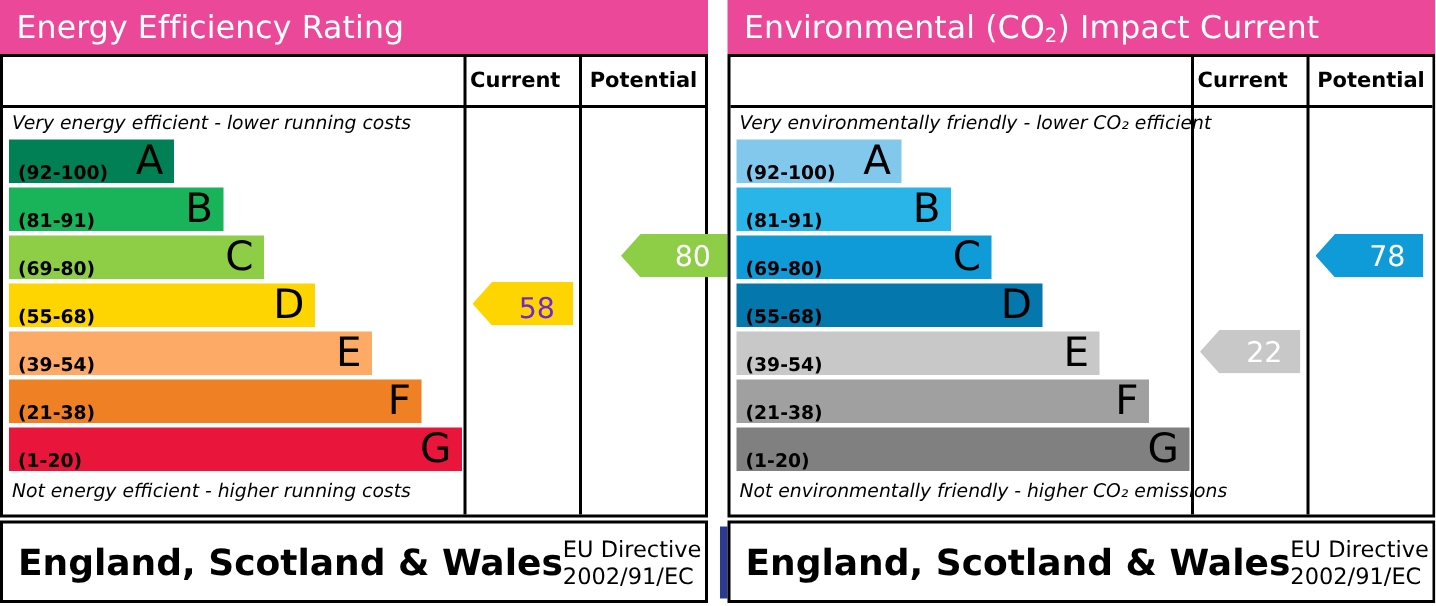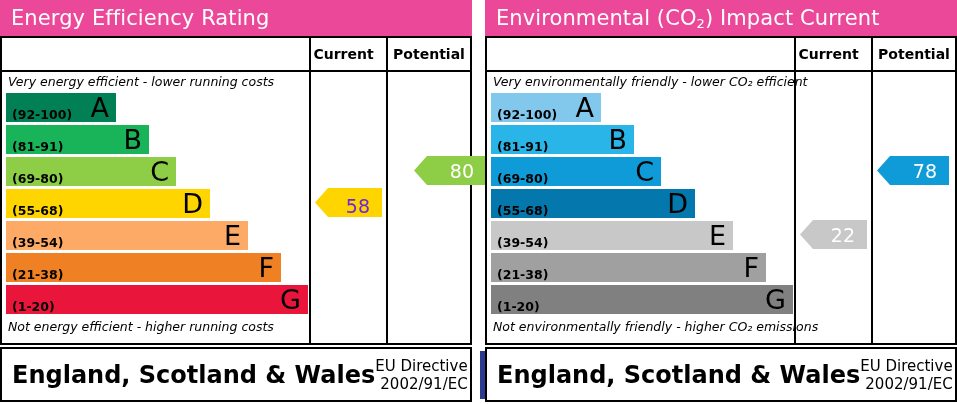--- a/index.html
+++ b/index.html
@@ -153,21 +153,21 @@
     font-weight: bold;
     color: #000;
     padding-left: 10px;
     white-space: nowrap;
     flex: 1;
   }
   .directive {
     font-size: 15px;
     color: #000;
     line-height: 18px;
-    text-align: right;
+    text-align: left;
     padding-right: 12px;
     white-space: nowrap;
   }
   .euflag {
     width: 72px;
     height: 48px;
     background: #2b3b8f;
     position: relative;
     margin-right: 3px;
     flex: 0 0 auto;

